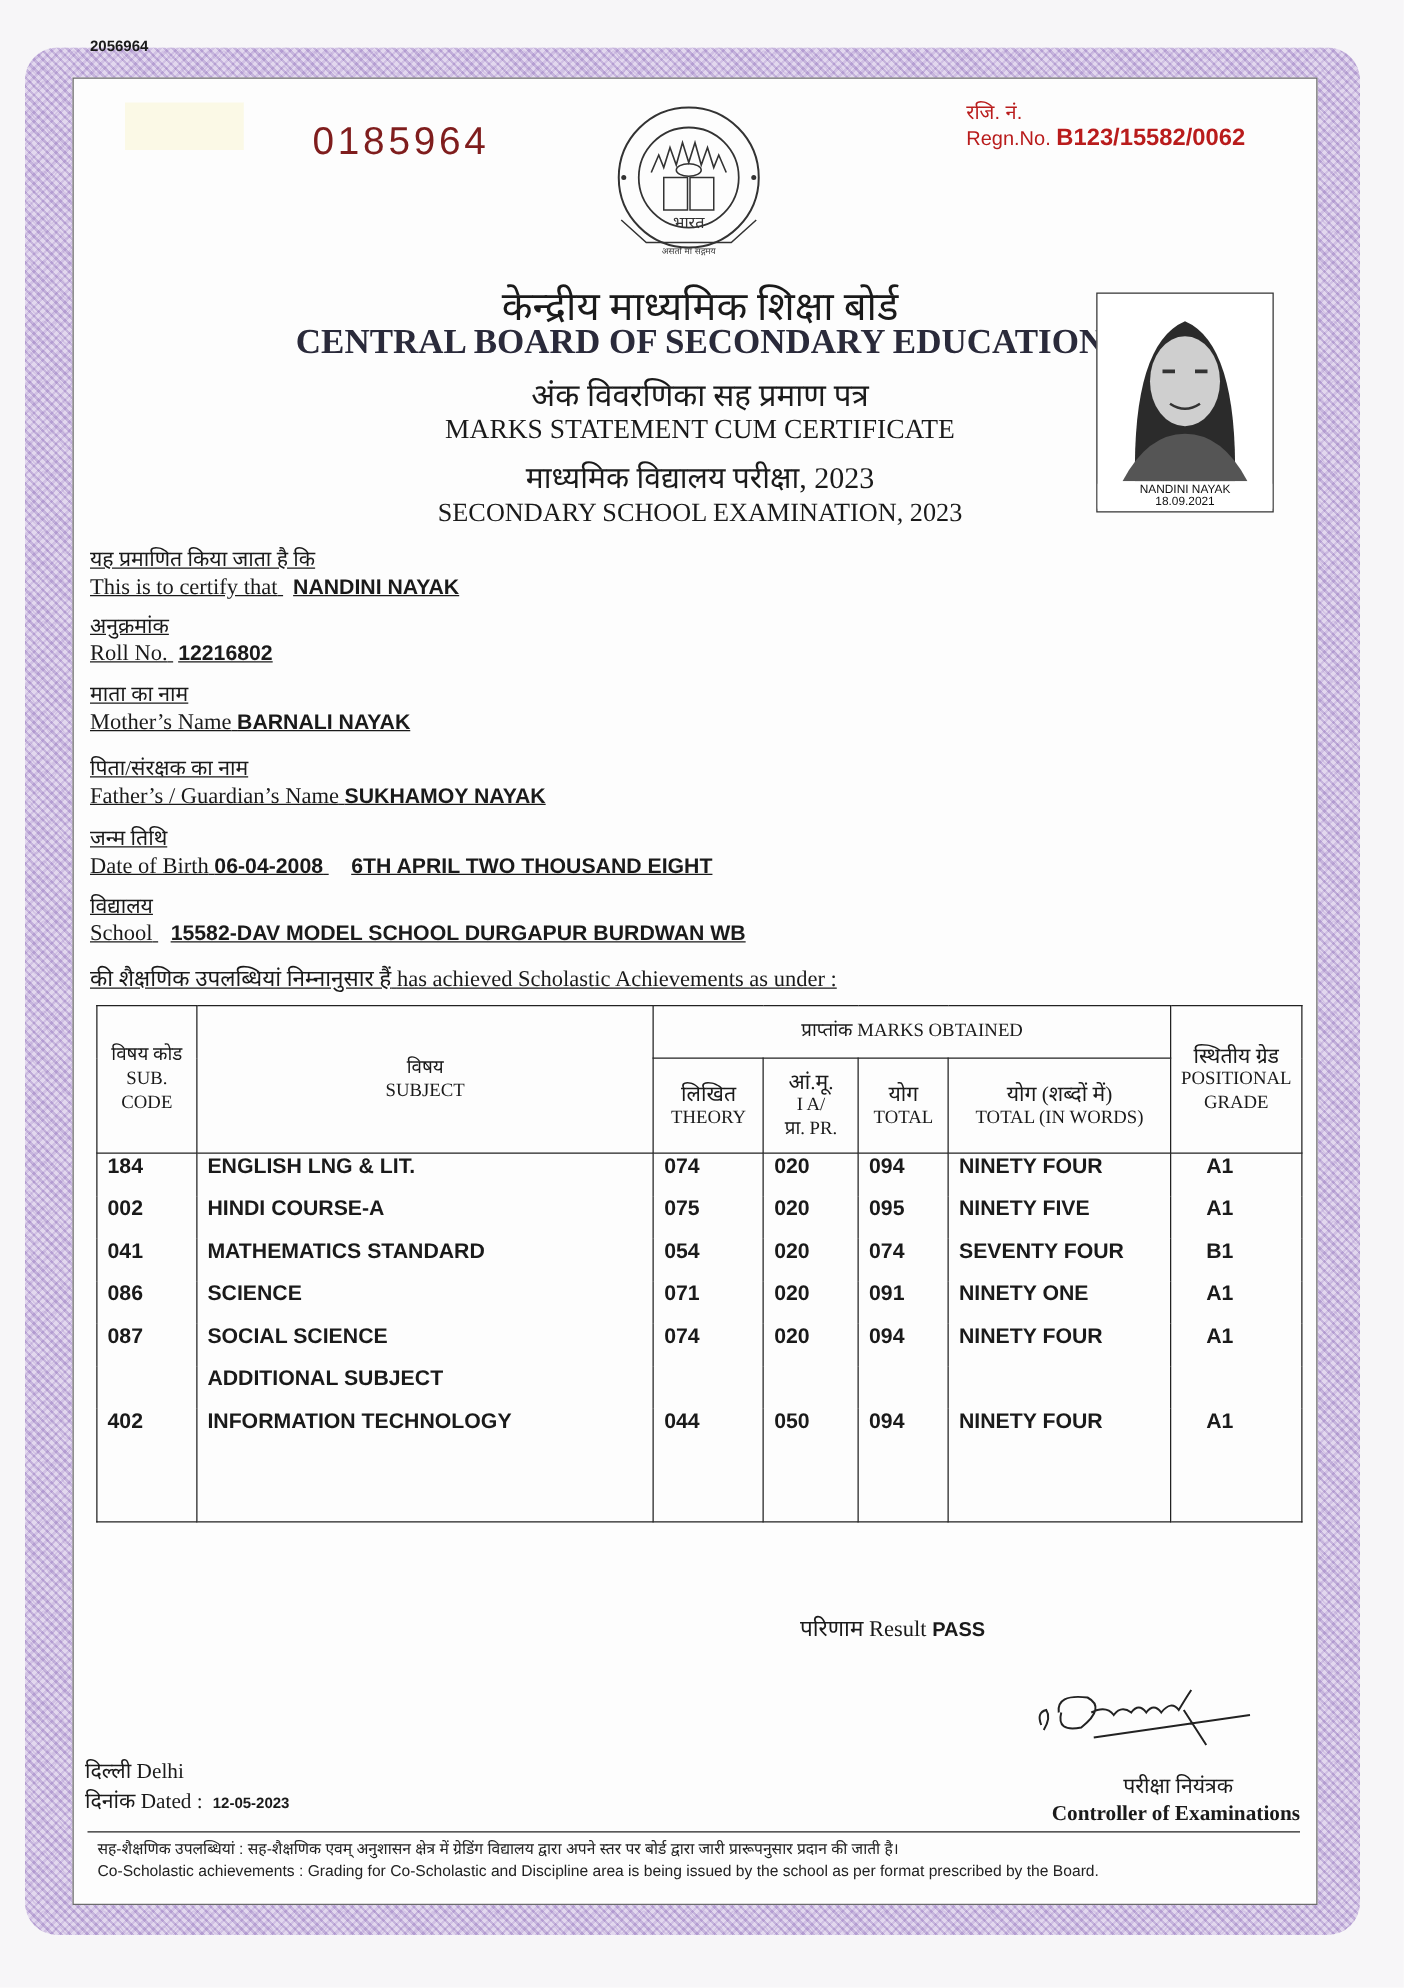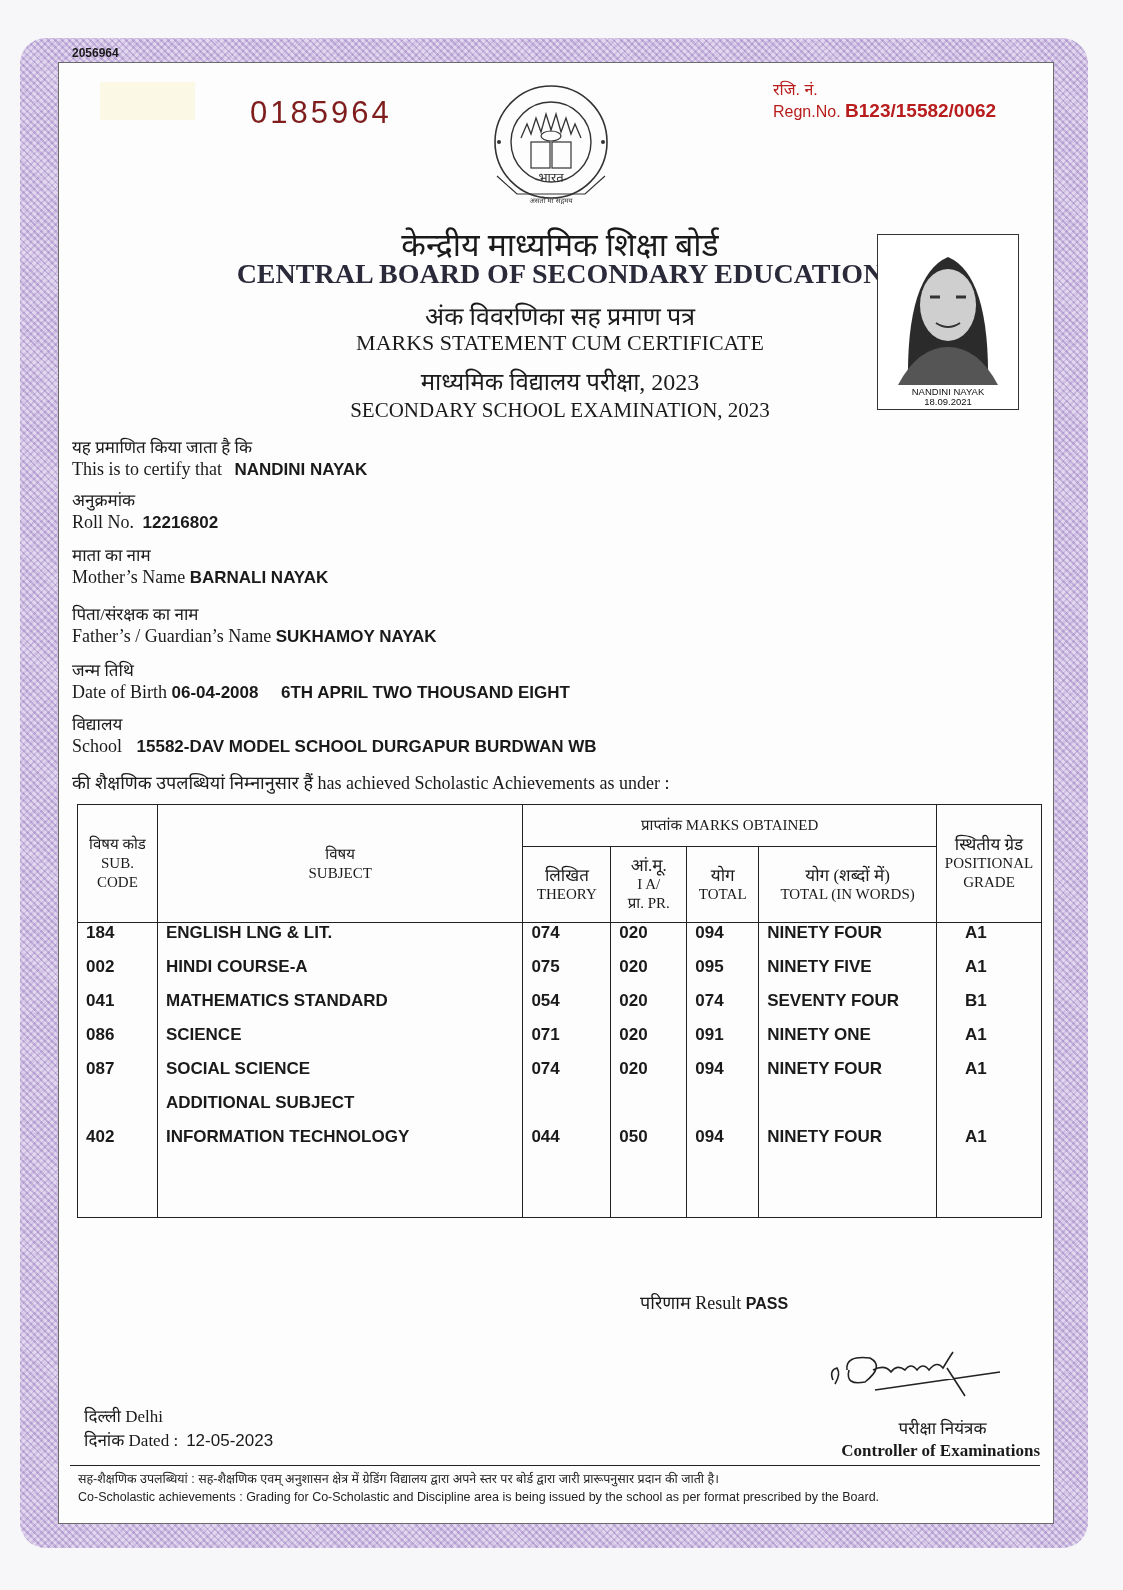--- a/index.html
+++ b/index.html
@@ -8,52 +8,52 @@
   .frame-outer { position:absolute; left:20px; top:38px; width:1068px; height:1510px;
          background:
            repeating-linear-gradient(45deg, rgba(150,120,190,0.35) 0 2px, rgba(230,220,240,0.35) 2px 5px),
            repeating-linear-gradient(-45deg, rgba(160,130,200,0.35) 0 2px, rgba(240,232,248,0.3) 2px 5px),
            #d9cde8;
          border-radius:26px; }
   .frame-scallop { position:absolute; inset:0; pointer-events:none; }
   .paper { position:absolute; left:58px; top:62px; width:994px; height:1460px; background:#fdfdfd;
            border:1px solid #6b6b6b; }
   .serial-top { position:absolute; left:72px; top:30px; font-family:"Liberation Sans",sans-serif;
-                font-weight:bold; font-size:12px;margin-top:16px; }
+                font-weight:bold; font-size:12px; }
   .serial { position:absolute; left:250px; top:95px; font-family:Liberation Sans, sans-serif;
             font-size:31px; letter-spacing:3px; color:#7f1d1d; }
   .yellow-mark { position:absolute; left:100px; top:82px; width:95px; height:38px; background:#faf7e0; opacity:.8; }
   .regn { position:absolute; left:773px; top:78px; font-family:"Liberation Sans",sans-serif; color:#b91c1c; }
   .regn .hi { font-size:16px; }
   .regn .lbl { font-size:16px; }
   .regn .val { font-size:19px; font-weight:bold;text-align:right; }
   .logo { position:absolute; left:481px; top:76px; width:140px; height:140px; }
   .heading { position:absolute; left:200px; width:720px; text-align:center; }
   .h1hi { top:222px; font-size:32px; }
   .h1en { top:258px; font-size:28px; font-weight:bold; color:#2a2a3a; }
   .h2hi { top:298px; font-size:25px; }
   .h2en { top:330px; font-size:22px; }
   .h3hi { top:364px; font-size:24px; }
   .h3en { top:398px; font-size:21px; }
   .photo { position:absolute; left:877px; top:234px; width:140px; height:174px; border:1.5px solid #333; background:#fff; overflow:hidden; }
   .photo-cap { position:absolute; left:0; right:0; bottom:2px; text-align:center; font-family:"Liberation Sans",sans-serif; font-size:9.5px; line-height:10px; color:#111; background:#fff; }
-  .field { position:absolute; left:72px; font-size:18px; }
+  .field { position:absolute; left:72px; font-size:18px;text-decoration:underline; }
   .field .hi { display:block; font-size:17px; line-height:22px; }
   .field .en { font-size:18px; }
   .field .val { font-family:"Liberation Sans",sans-serif; font-weight:bold; font-size:17px; }
   .marks-table { position:absolute; left:77px; top:804px; width:965px; border-collapse:collapse; font-size:15px; }
   .marks-table th { border:1.5px solid #222; font-weight:normal; text-align:center; line-height:19px; padding:0; }
   .marks-table td { border-left:1.5px solid #222; border-right:1.5px solid #222; font-family:"Liberation Sans",sans-serif;
           font-weight:bold; font-size:17px; padding:0 0 0 8px; vertical-align:top; height:34px; }
   .marks-table td.grade { padding-left:28px;margin-left:36px; }
   .marks-table tr.last td { border-bottom:1.5px solid #222; height:90px; }
   .result { position:absolute; left:640px; top:1290px; font-size:18px; }
   .result .val { font-family:"Liberation Sans",sans-serif; font-weight:bold; font-size:16px; }
-  .place { position:absolute; left:84px; top:1405px; font-size:17px; line-height:24px; }
-  .place .val { font-family:"Liberation Sans",sans-serif; font-weight:normal; font-size:17px; margin-left:8px; }
+  .place { position:absolute; left:68px; top:1405px; font-size:17px; line-height:24px; }
+  .place .val { font-family:"Liberation Sans",sans-serif; font-weight:bold; font-size:12px; margin-left:8px; }
   .signature { position:absolute; left:825px; top:1340px; width:180px; height:60px; }
   .controller { position:absolute; left:790px; top:1418px; width:250px; text-align:right; font-size:17px; line-height:22px; font-weight:bold; }
   .controller .hi { display:block; text-align:center; padding-left:55px; font-weight:normal; }
   .rule { position:absolute; left:70px; top:1465px; width:970px; border-top:1.5px solid #222; }
   .footnote { position:absolute; left:78px; top:1470px; font-family:"Liberation Sans",sans-serif; font-size:12.5px; line-height:18px; color:#222; }
 </style>
 </head>
 <body>
 
 <div class="frame-outer">

